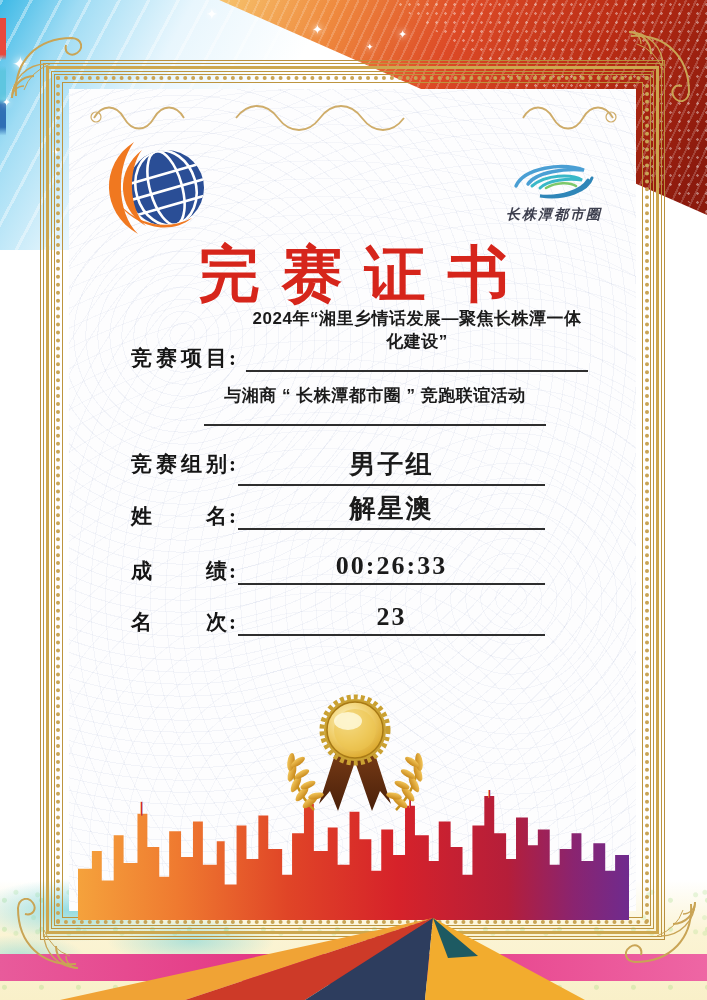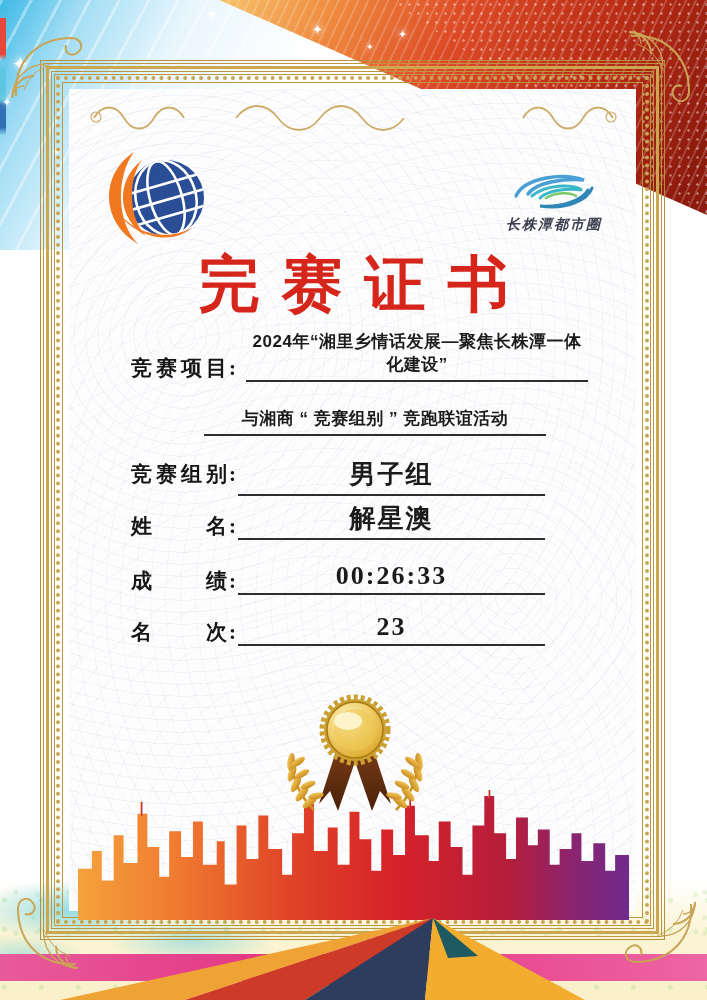--- a/index.html
+++ b/index.html
@@ -53,28 +53,28 @@
   .inner{margin:6px;height:calc(100% - 12px) !important;background-color:#fdfdfe;
     background-image:
       repeating-radial-gradient(circle at 20% 30%, rgba(145,160,200,.10) 0 1px, rgba(0,0,0,0) 1px 12px),
       repeating-radial-gradient(circle at 78% 62%, rgba(145,160,200,.09) 0 1px, rgba(0,0,0,0) 1px 15px),
       repeating-radial-gradient(circle at 45% 92%, rgba(145,160,200,.08) 0 1px, rgba(0,0,0,0) 1px 18px);}
 
   .corner-orn{width:76px;height:76px;z-index:6;}
   .swirl-band{left:86px;top:98px;width:535px;height:36px;z-index:5;}
 
   
-  .content{left:0;top:16px;width:707px;height:820px;z-index:7;}
+  .content{left:0;top:6px;width:707px;height:820px;z-index:7;}
   .title{left:76px;top:228px;width:555px;text-align:center;
     font-size:61px;font-weight:700;color:#d6251b;letter-spacing:22px;padding-left:22px;box-sizing:border-box;}
   .lab{font-size:21px;font-weight:700;color:#151515;}
   .jlabel{display:inline-block;width:96px;text-align:justify;text-align-last:justify;}
   .colon{margin-left:2px;}
   .val-box{border-bottom:2px solid #2e2e2e;text-align:center;display:flex;align-items:flex-end;justify-content:center;}
-  .val-sans{font-family:"Liberation Sans","DejaVu Sans",sans-serif;font-weight:700;font-size:17px;color:#1b1b1b;letter-spacing:.5px;padding-bottom:4px;}
+  .val-sans{font-family:"Liberation Sans","DejaVu Sans",sans-serif;font-weight:700;font-size:17px;color:#1b1b1b;letter-spacing:.5px;padding-bottom:17px;}
   .val-kai{font-size:26px;font-weight:600;color:#1b1b1b;letter-spacing:2px;padding-bottom:2px;}
   .sig{width:250px;text-align:center;font-weight:700;color:#161616;}
   .sig-org{font-size:23px;letter-spacing:5px;}
   .sig-date{font-size:23px;letter-spacing:2px;}
   .logo-caption{font-size:14px;font-style:italic;color:#3d3f4e;letter-spacing:2px;text-align:center;font-weight:700;}
 
   .fan{left:0;top:890px;width:707px;height:110px;z-index:8;}
   .skyline{left:78px;top:790px;width:551px;height:130px;z-index:4;}
   .medal{left:278px;top:690px;width:154px;height:130px;z-index:5;}
 </style>
@@ -279,21 +279,21 @@
 
   <div class="abs title">完赛证书</div>
 
   <div class="abs lab" style="left:131px;top:338px;">
     <span class="jlabel">竞赛项目</span><span class="colon">:</span>
   </div>
   <div class="abs val-box" style="left:246px;top:330px;width:342px;height:34px;">
     <span class="val-sans">2024年“湘里乡情话发展—聚焦长株潭一体化建设”</span>
   </div>
   <div class="abs val-box" style="left:204px;top:384px;width:342px;height:34px;">
-    <span class="val-sans">与湘商 “ 竞赛组别 ” 竞跑联谊活动</span>
+    <span class="val-sans">与湘商 “ 长株潭都市圈 ” 竞跑联谊活动</span>
   </div>
 
   <div class="abs lab" style="left:131px;top:444px;">
     <span class="jlabel">竞赛组别</span><span class="colon">:</span>
   </div>
   <div class="abs val-box" style="left:238px;top:436px;width:307px;height:34px;margin-top:8px;">
     <span class="val-kai">男子组</span>
   </div>
 
   <div class="abs lab" style="left:131px;top:496px;">

